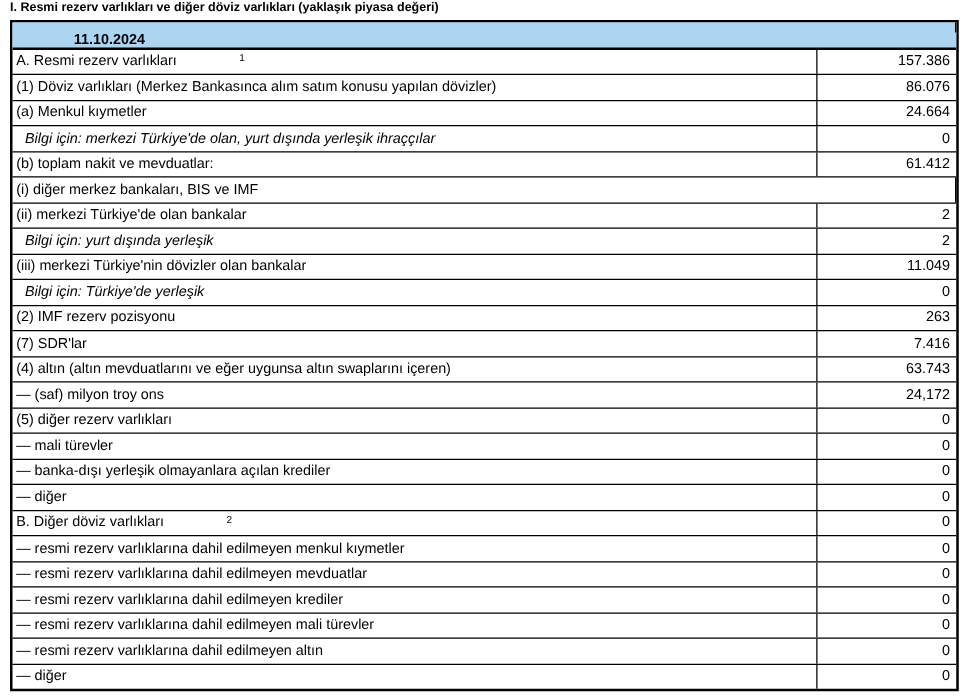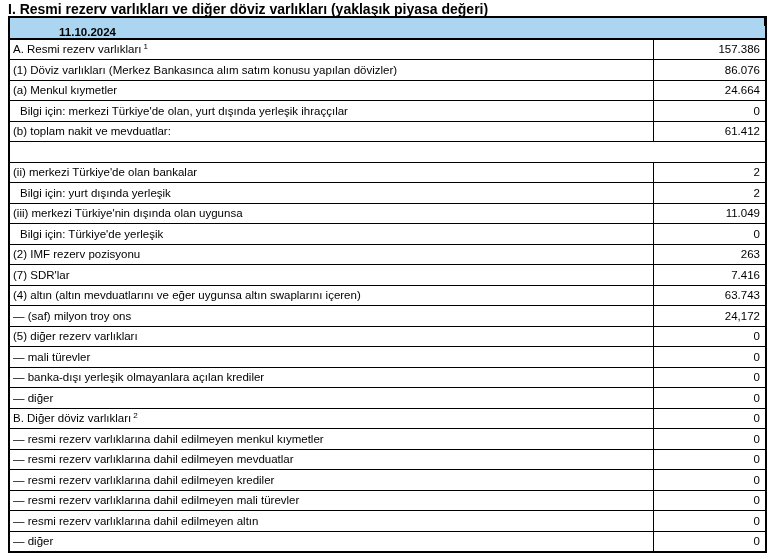--- a/index.html
+++ b/index.html
@@ -13,21 +13,21 @@
     position: relative;
     width: 770px;
     height: 559px;
     background: #ffffff;
     overflow: hidden;
   }
   .doc-title {
     position: absolute;
     left: 8px;
     top: 1px;
-    font-size: 14px;
+    font-size: 10px;
     font-weight: bold;
     white-space: nowrap;
   }
   .reserve-table {
     position: absolute;
     left: 8px;
     top: 16px;
     width: 755px;
     border: 2px solid #000000;
     background: #ffffff;
@@ -49,33 +49,35 @@
     font-size: 11.5px;
     display: flex;
     align-items: center;
     overflow: hidden;
   }
   .cell.label {
     flex: 1;
     padding-left: 3px;
     border-right: 1.5px solid #000000;
     white-space: nowrap;
+    gap: 48px;
   }
   .cell.value {
     width: 111px;
     box-sizing: border-box;
     padding-right: 5px;
     justify-content: flex-end;
     white-space: nowrap;
   }
   .row.header .cell.value {
     font-weight: bold;
   }
   .row.indent .cell.label {
     padding-left: 10px;
+    font-style: italic;
   }
   .row.italic .cell.label,
   .row.italic .cell.value {
   }
   sup {
     font-size: 8px;
     line-height: 1;
     margin-left: 2px;
     transform: translateY(-2px);
   }
@@ -117,36 +119,39 @@
           </div>
           <div class="cell value">0</div>
         </div>
         <div class="row">
           <div class="cell label">
             <span>(b) toplam nakit ve mevduatlar:</span>
           </div>
           <div class="cell value">61.412</div>
         </div>
         <div class="row">
+          <div class="cell label">
+            <span>(i) diğer merkez bankaları, BIS ve IMF</span>
+          </div>
         </div>
         <div class="row">
           <div class="cell label">
             <span>(ii) merkezi Türkiye'de olan bankalar</span>
           </div>
           <div class="cell value">2</div>
         </div>
         <div class="row indent">
           <div class="cell label">
             <span>Bilgi için: yurt dışında yerleşik</span>
           </div>
           <div class="cell value">2</div>
         </div>
         <div class="row">
           <div class="cell label">
-            <span>(iii) merkezi Türkiye'nin dışında olan uygunsa</span>
+            <span>(iii) merkezi Türkiye'nin dövizler olan bankalar</span>
           </div>
           <div class="cell value">11.049</div>
         </div>
         <div class="row indent">
           <div class="cell label">
             <span>Bilgi için: Türkiye'de yerleşik</span>
           </div>
           <div class="cell value">0</div>
         </div>
         <div class="row">

